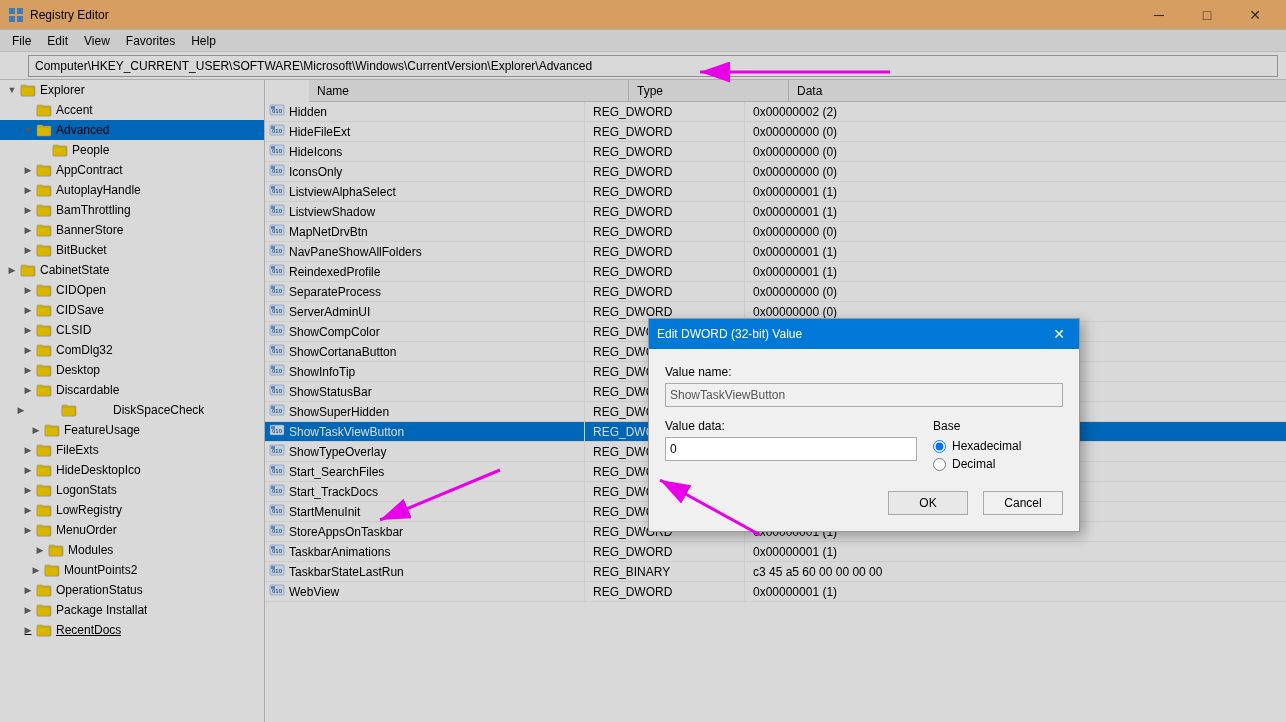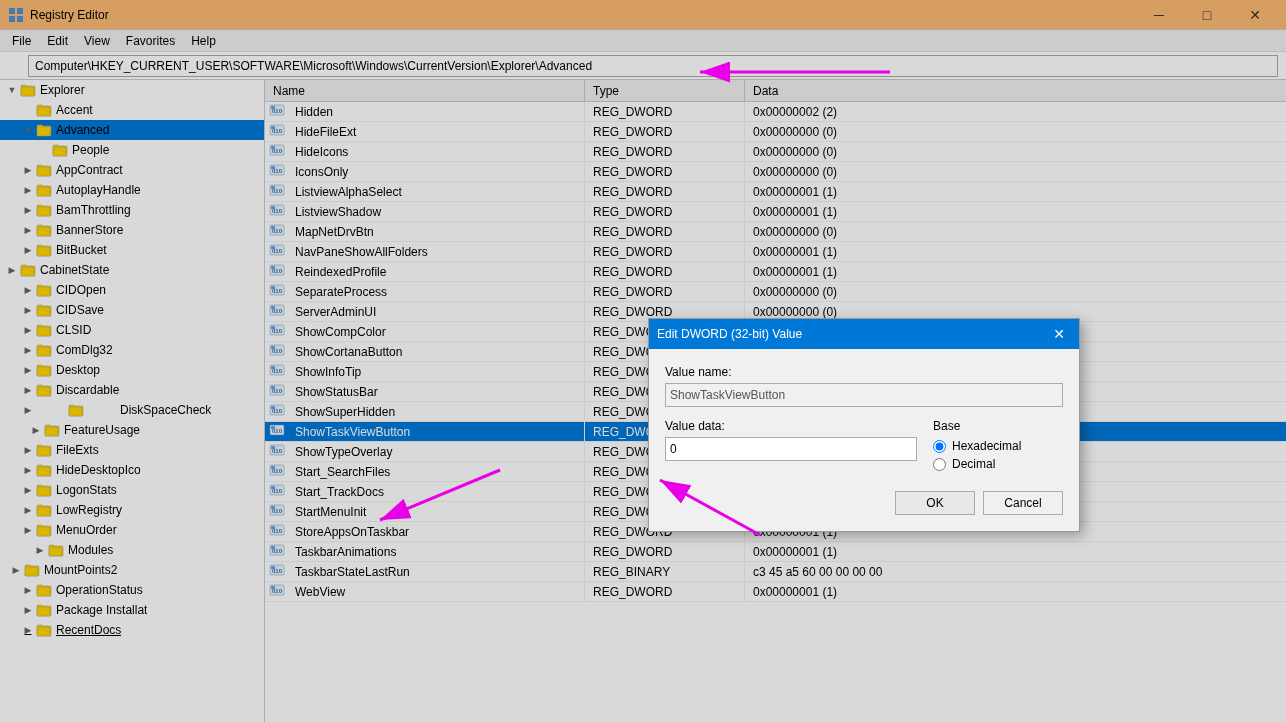--- a/index.html
+++ b/index.html
@@ -152,35 +152,36 @@
     
     .table-header {
       display: flex;
       background: #f0f0f0;
       border-bottom: 1px solid #ccc;
       height: 22px;
       align-items: center;
       position: sticky;
       top: 0;
       z-index: 1;
+      margin-left: 44px;
     }
     .table-col-name { width: 320px; padding-left: 8px; font-weight: normal; border-right: 1px solid #ccc; height: 100%; display: flex; align-items: center; }
     .table-col-type { width: 160px; padding-left: 8px; font-weight: normal; border-right: 1px solid #ccc; height: 100%; display: flex; align-items: center; }
     .table-col-data { flex: 1; padding-left: 8px; font-weight: normal; height: 100%; display: flex; align-items: center; }
 
     .table-row {
       display: flex;
       height: 20px;
       align-items: center;
       border-bottom: 1px solid #f0f0f0;
       cursor: pointer;
     }
     .table-row.selected { background: #0078d7; color: #fff; }
 
-    .row-name { width: 320px; padding-left: 4px; display: flex; align-items: center; gap: 10px; border-right: 1px solid #f0f0f0; height: 100%; }
+    .row-name { width: 320px; padding-left: 4px; display: flex; align-items: center; gap: 4px; border-right: 1px solid #f0f0f0; height: 100%; }
     .row-type { width: 160px; padding-left: 8px; border-right: 1px solid #f0f0f0; height: 100%; display: flex; align-items: center; }
     .row-data { flex: 1; padding-left: 8px; height: 100%; display: flex; align-items: center; }
 
     .reg-icon {
       width: 16px;
       height: 14px;
       flex-shrink: 0;
     }
 
     
@@ -261,21 +262,21 @@
       align-items: center;
       gap: 6px;
       margin-bottom: 4px;
       font-size: 12px;
     }
     .radio-row input[type=radio] { cursor: pointer; }
 
     .dialog-buttons {
       display: flex;
       justify-content: flex-end;
-      gap: 8px;
+      gap: 15px;
       margin-top: 16px;
     }
     .dialog-btn {
       width: 80px;
       height: 24px;
       border: 1px solid #aaa;
       background: #f0f0f0;
       font-size: 12px;
       font-family: inherit;
       cursor: pointer;
@@ -453,21 +454,21 @@
         <span class="tree-label">Desktop</span>
       </div>
       <div class="tree-item" style="padding-left: 20px;">
         <span class="tree-expand collapsed"></span>
         <span class="folder-icon"><svg viewBox="0 0 16 14" xmlns="http://www.w3.org/2000/svg">
       <path d="M1 3 Q1 2 2 2 L6 2 L7 3 L14 3 Q15 3 15 4 L15 12 Q15 13 14 13 L2 13 Q1 13 1 12 Z" fill="#ffd700" stroke="#999" stroke-width="0.5"></path>
       <rect x="1" y="4" width="13" height="9" rx="1" fill="#ffd700" stroke="#888" stroke-width="0.3"></rect>
     </svg></span>
         <span class="tree-label">Discardable</span>
       </div>
-      <div class="tree-item" style="padding-left: 20px; gap: 32px;">
+      <div class="tree-item" style="padding-left: 13px; gap: 32px;">
         <span class="tree-expand collapsed"></span>
         <span class="folder-icon"><svg viewBox="0 0 16 14" xmlns="http://www.w3.org/2000/svg">
       <path d="M1 3 Q1 2 2 2 L6 2 L7 3 L14 3 Q15 3 15 4 L15 12 Q15 13 14 13 L2 13 Q1 13 1 12 Z" fill="#ffd700" stroke="#999" stroke-width="0.5"></path>
       <rect x="1" y="4" width="13" height="9" rx="1" fill="#ffd700" stroke="#888" stroke-width="0.3"></rect>
     </svg></span>
         <span class="tree-label">DiskSpaceCheck</span>
       </div>
       <div class="tree-item" style="padding-left: 28px;">
         <span class="tree-expand collapsed"></span>
         <span class="folder-icon"><svg viewBox="0 0 16 14" xmlns="http://www.w3.org/2000/svg">
@@ -517,21 +518,21 @@
         <span class="tree-label">MenuOrder</span>
       </div>
       <div class="tree-item" style="padding-left: 32px;">
         <span class="tree-expand collapsed"></span>
         <span class="folder-icon"><svg viewBox="0 0 16 14" xmlns="http://www.w3.org/2000/svg">
       <path d="M1 3 Q1 2 2 2 L6 2 L7 3 L14 3 Q15 3 15 4 L15 12 Q15 13 14 13 L2 13 Q1 13 1 12 Z" fill="#ffd700" stroke="#999" stroke-width="0.5"></path>
       <rect x="1" y="4" width="13" height="9" rx="1" fill="#ffd700" stroke="#888" stroke-width="0.3"></rect>
     </svg></span>
         <span class="tree-label">Modules</span>
       </div>
-      <div class="tree-item" style="padding-left: 8px;">
+      <div class="tree-item" style="padding-left: 28px;">
         <span class="tree-expand collapsed"></span>
         <span class="folder-icon"><svg viewBox="0 0 16 14" xmlns="http://www.w3.org/2000/svg">
       <path d="M1 3 Q1 2 2 2 L6 2 L7 3 L14 3 Q15 3 15 4 L15 12 Q15 13 14 13 L2 13 Q1 13 1 12 Z" fill="#ffd700" stroke="#999" stroke-width="0.5"></path>
       <rect x="1" y="4" width="13" height="9" rx="1" fill="#ffd700" stroke="#888" stroke-width="0.3"></rect>
     </svg></span>
         <span class="tree-label">MountPoints2</span>
       </div>
       <div class="tree-item" style="padding-left: 20px;">
         <span class="tree-expand collapsed"></span>
         <span class="folder-icon"><svg viewBox="0 0 16 14" xmlns="http://www.w3.org/2000/svg">

